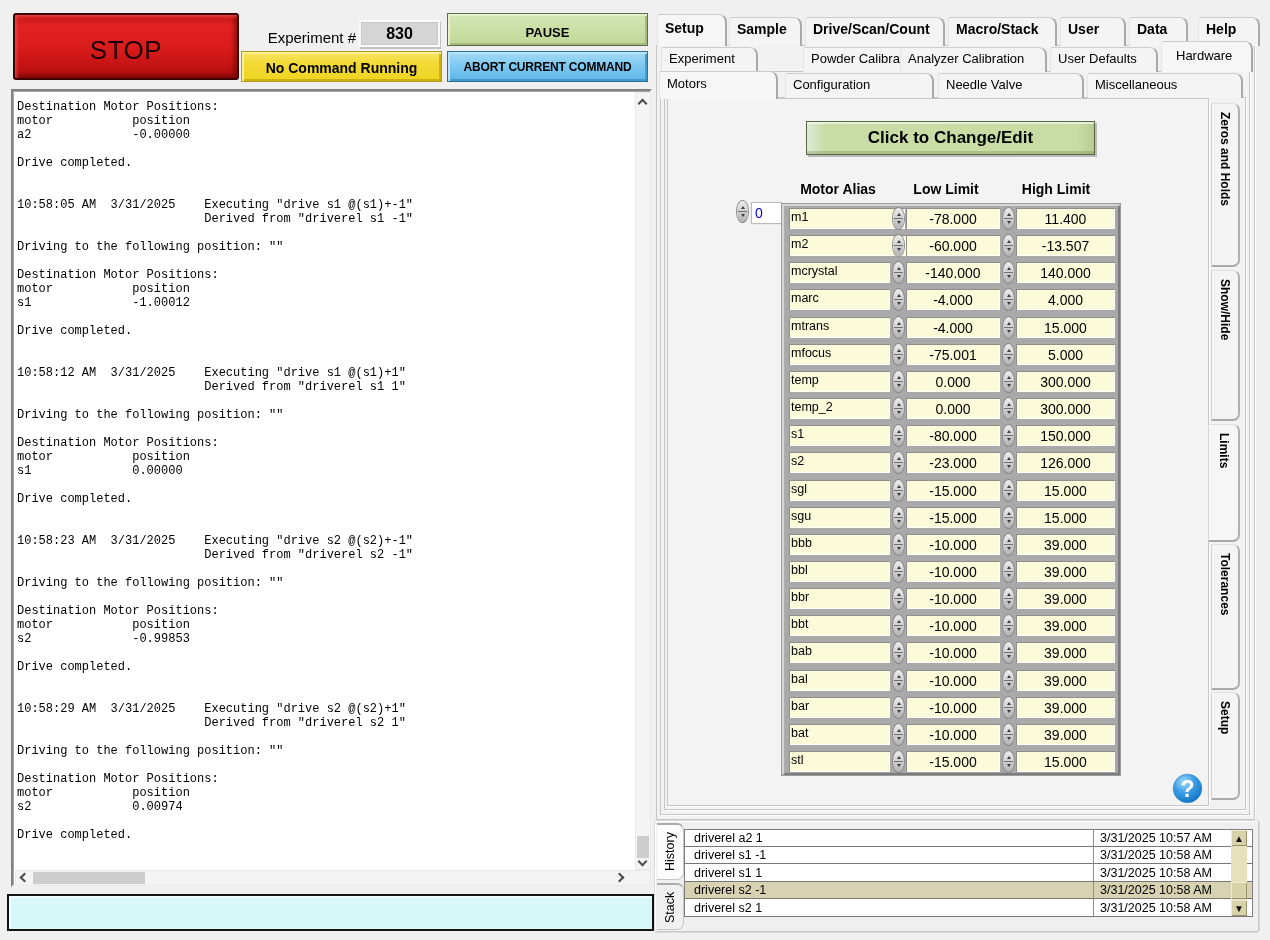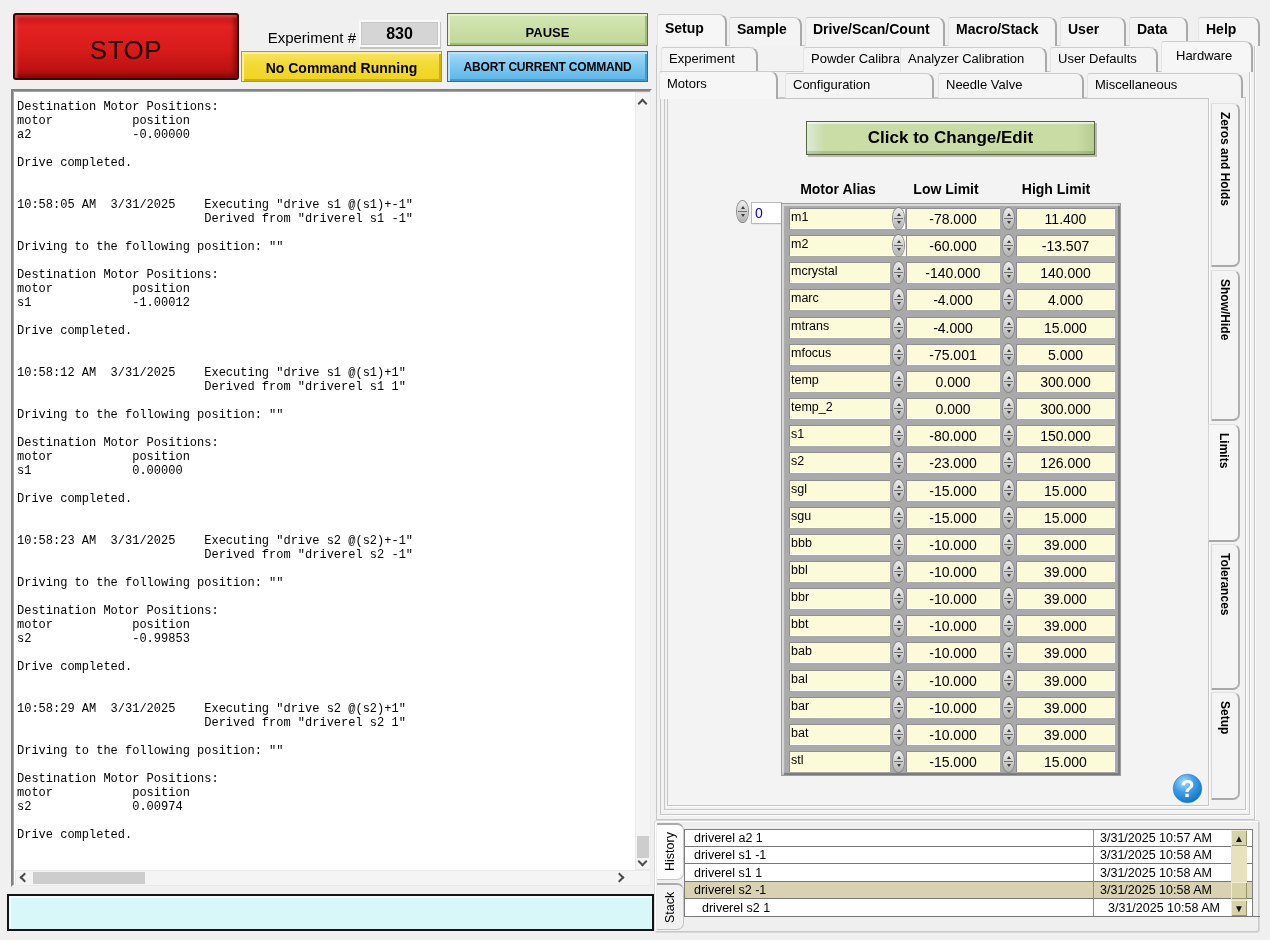--- a/index.html
+++ b/index.html
@@ -469,21 +469,21 @@
     <span class="hd">3/31/2025 10:58 AM</span>
   </div>
 <div class="hrow" style="top:864px;height:18px;">
     <span class="hc">driverel s1 1</span>
     <span class="hd">3/31/2025 10:58 AM</span>
   </div>
 <div class="hrow" style="top:882px;height:17px;background:#d9d2b2;">
     <span class="hc">driverel s2 -1</span>
     <span class="hd">3/31/2025 10:58 AM</span>
   </div>
-<div class="hrow" style="top:899px;height:18px;margin-left:8px;">
+<div class="hrow" style="top:899px;height:18px;">
     <span class="hc">driverel s2 1</span>
     <span class="hd">3/31/2025 10:58 AM</span>
   </div>
 <div class="abs" style="left:1093px;top:830px;width:1px;height:86px;background:#8f8f8f;z-index:2;"></div>
 <div id="hsb">
  <div class="sbbox" style="top:0;">▲</div>
  <div id="hthumb"></div>
  <div class="sbbox" style="top:70px;">▼</div>
 </div>
 

